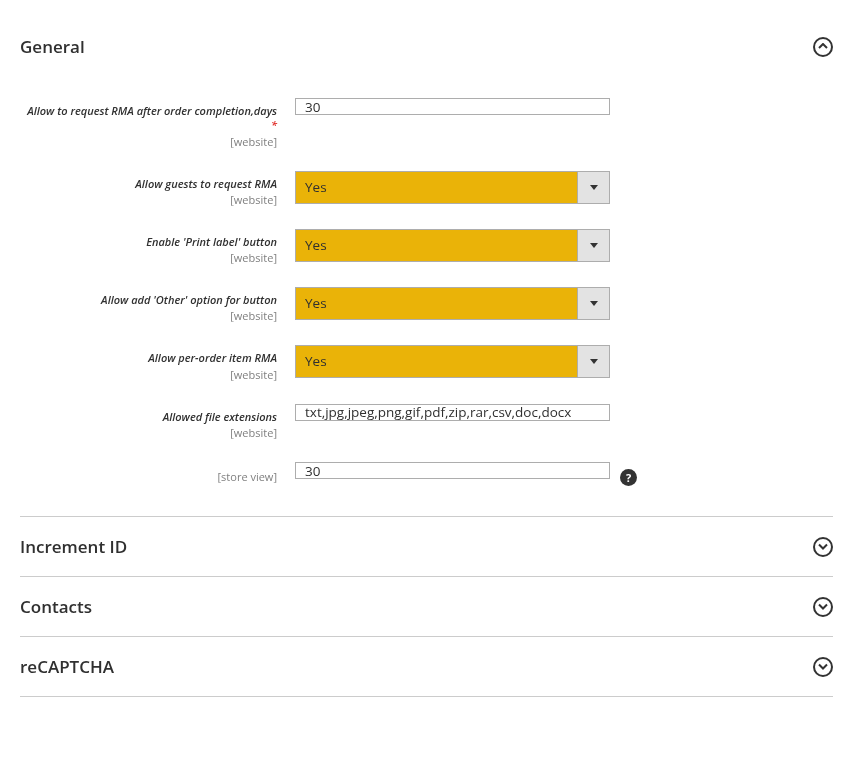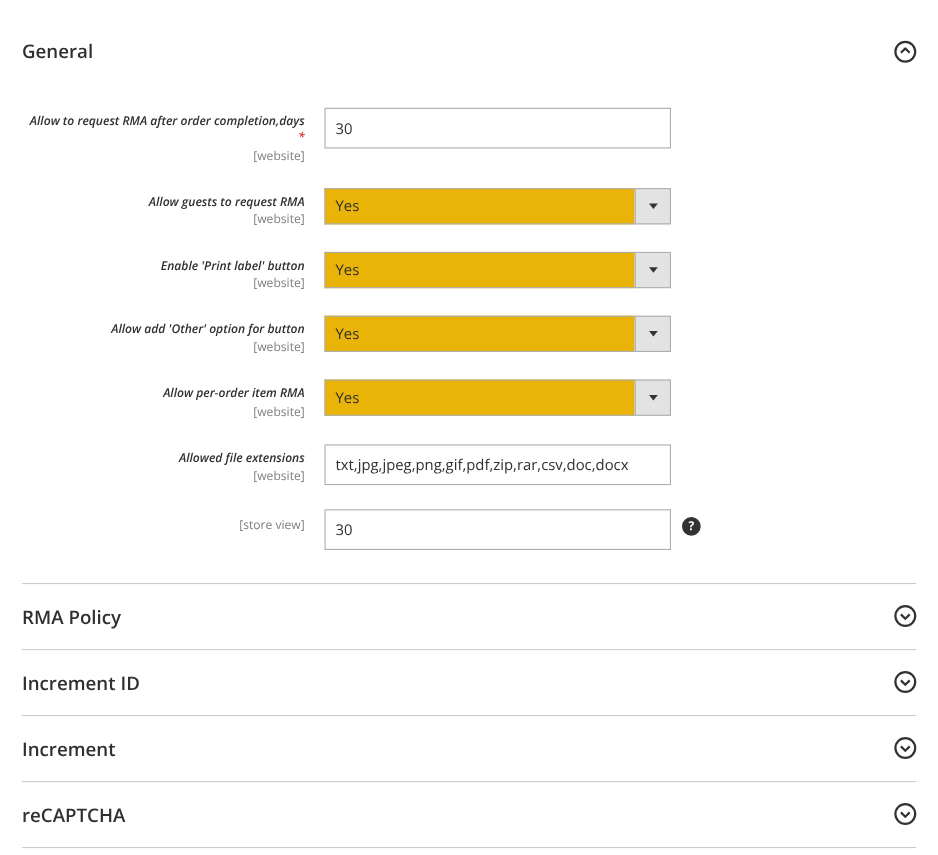--- a/index.html
+++ b/index.html
@@ -79,21 +79,21 @@
       display: block;
       margin-top: 1px;
     }
     .input-col {
       width: 315px;
       display: flex;
       align-items: center;
     }
     .text-input {
       width: 100%;
-      height: 37px;
+      height: 17px;
       padding: 0 9px;
       border: 1px solid #adadad;
       font-size: 13.5px;
       color: #303030;
       font-family: inherit;
       background: #fff;
     }
     .select-wrap {
       display: flex;
       width: 100%;
@@ -249,40 +249,32 @@
       <div class="input-col">
         <input type="text" class="text-input" value="30" style="">
       </div>
       <div class="help-col">
         <div class="help-icon">?</div>
       </div>
     </div>
 
   </div>
 
-  <div class="section-header">
-    <span class="section-title">RMA Policy</span>
-    <span class="collapse-icon">
-      <svg viewBox="0 0 10 7">
-          <polyline points="1,1.5 5,5.5 9,1.5"></polyline>
-        </svg>
-    </span>
-  </div>
 
   <div class="section-header">
     <span class="section-title">Increment ID</span>
     <span class="collapse-icon">
       <svg viewBox="0 0 10 7">
           <polyline points="1,1.5 5,5.5 9,1.5"></polyline>
         </svg>
     </span>
   </div>
 
   <div class="section-header">
-    <span class="section-title">Increment</span>
+    <span class="section-title">Contacts</span>
     <span class="collapse-icon">
       <svg viewBox="0 0 10 7">
           <polyline points="1,1.5 5,5.5 9,1.5"></polyline>
         </svg>
     </span>
   </div>
 
   <div class="section-header">
     <span class="section-title">reCAPTCHA</span>
     <span class="collapse-icon">

